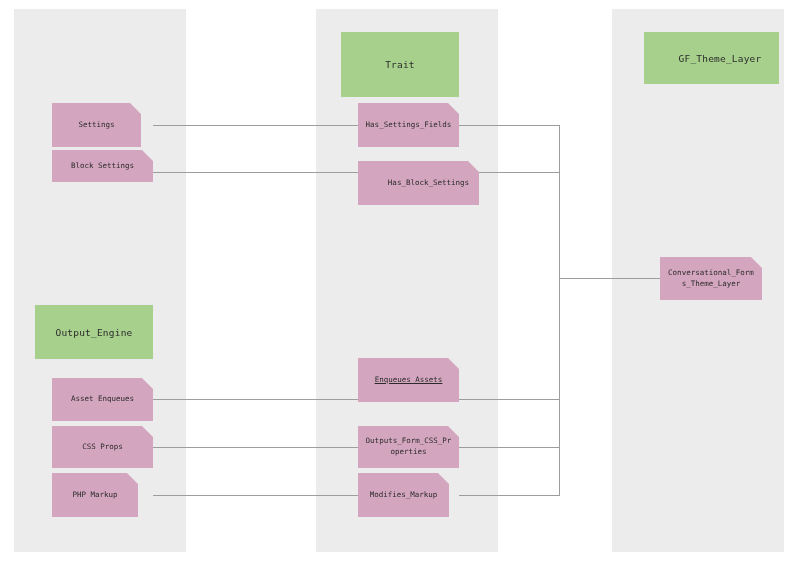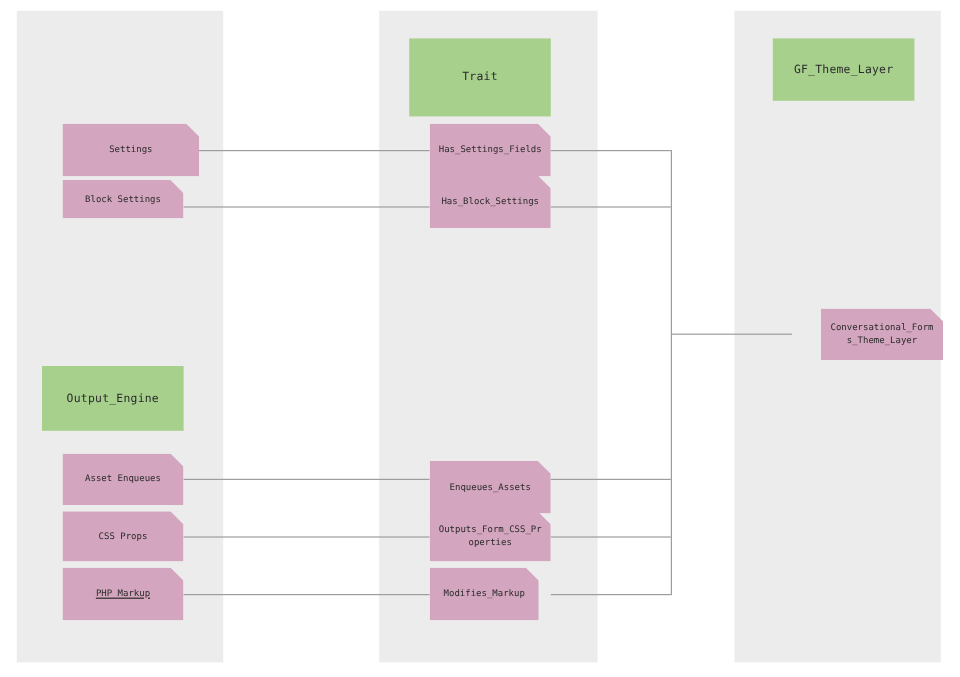--- a/index.html
+++ b/index.html
@@ -72,37 +72,37 @@
   <div class="edge-h" style="left:153px; top:447px; width:205px;"></div>
   <div class="edge-h" style="left:459px; top:447px; width:100px;"></div>
   <div class="edge-h" style="left:153px; top:495px; width:205px;"></div>
   <div class="edge-h" style="left:459px; top:495px; width:100px;"></div>
   <div class="edge-v" style="left:559px; top:125px; height:371px;"></div>
   <div class="edge-h" style="left:559px; top:278px; width:101px;"></div>
 
   <div class="group-box" style="left:341px; top:32px; width:118px; height:65px;">
     <span>Trait</span>
   </div>
-  <div class="group-box" style="left:644px; top:32px; width:118px; height:52px;">
+  <div class="group-box" style="left:644px; top:32px; width:118px; height:52px;padding-left:17px;">
     <span>GF_Theme_Layer</span>
   </div>
   <div class="group-box" style="left:35px; top:305px; width:118px; height:54px;justify-content:center;">
     <span>Output_Engine</span>
   </div>
 
-  <div class="node" style="left:52px; top:103px; width:114px; height:44px;">Settings</div>
+  <div class="node" style="left:52px; top:103px; width:89px; height:44px;">Settings</div>
   <div class="node" style="left:52px; top:150px; width:101px; height:32px;">Block Settings</div>
 
   <div class="node" style="left:52px; top:378px; width:101px; height:43px;">Asset Enqueues</div>
   <div class="node" style="left:52px; top:426px; width:101px; height:42px;">CSS Props</div>
-  <div class="node" style="left:52px; top:473px; width:101px; height:44px;text-decoration:underline;">PHP Markup</div>
+  <div class="node" style="left:52px; top:473px; width:86px; height:44px;">PHP Markup</div>
 
   <div class="node" style="left:358px; top:103px; width:101px; height:44px;">Has_Settings_Fields</div>
-  <div class="node" style="left:358px; top:146px; width:101px; height:44px;">Has_Block_Settings</div>
-  <div class="node" style="left:358px; top:384px; width:101px; height:44px;">Enqueues_Assets</div>
+  <div class="node" style="left:358px; top:161px; width:101px; height:44px;padding-left:20px;">Has_Block_Settings</div>
+  <div class="node" style="left:358px; top:358px; width:101px; height:44px;text-decoration:underline;">Enqueues_Assets</div>
   <div class="node" style="left:358px; top:426px; width:101px; height:42px;">Outputs_Form_CSS_Pr
 operties</div>
   <div class="node" style="left:358px; top:473px; width:91px; height:44px;">Modifies_Markup</div>
 
-  <div class="node" style="left:660px; top:257px; width:102px; height:43px;margin-left:24px;">Conversational_Form
+  <div class="node" style="left:660px; top:257px; width:102px; height:43px;">Conversational_Form
 s_Theme_Layer</div>
 
 </div>
 
 </body></html>

